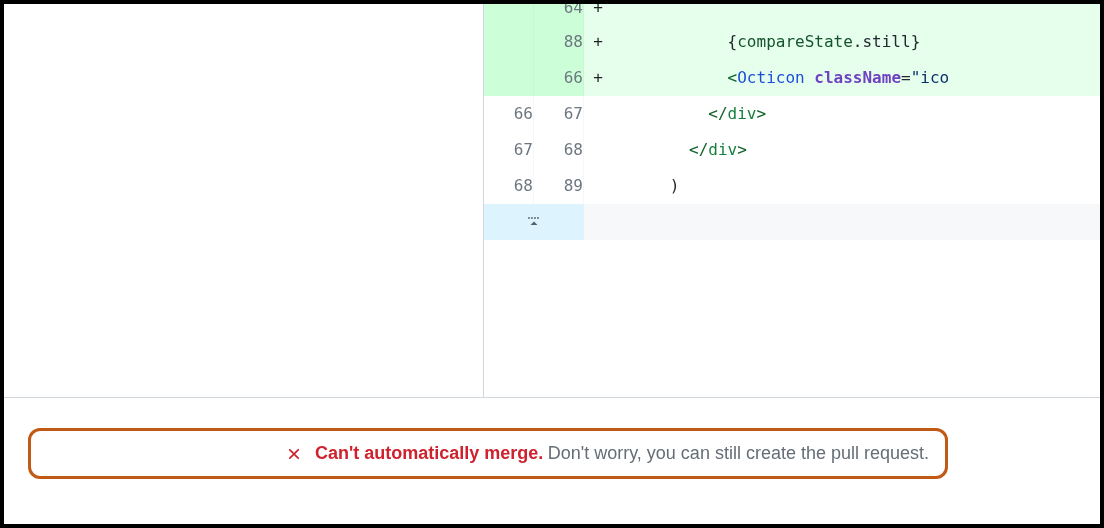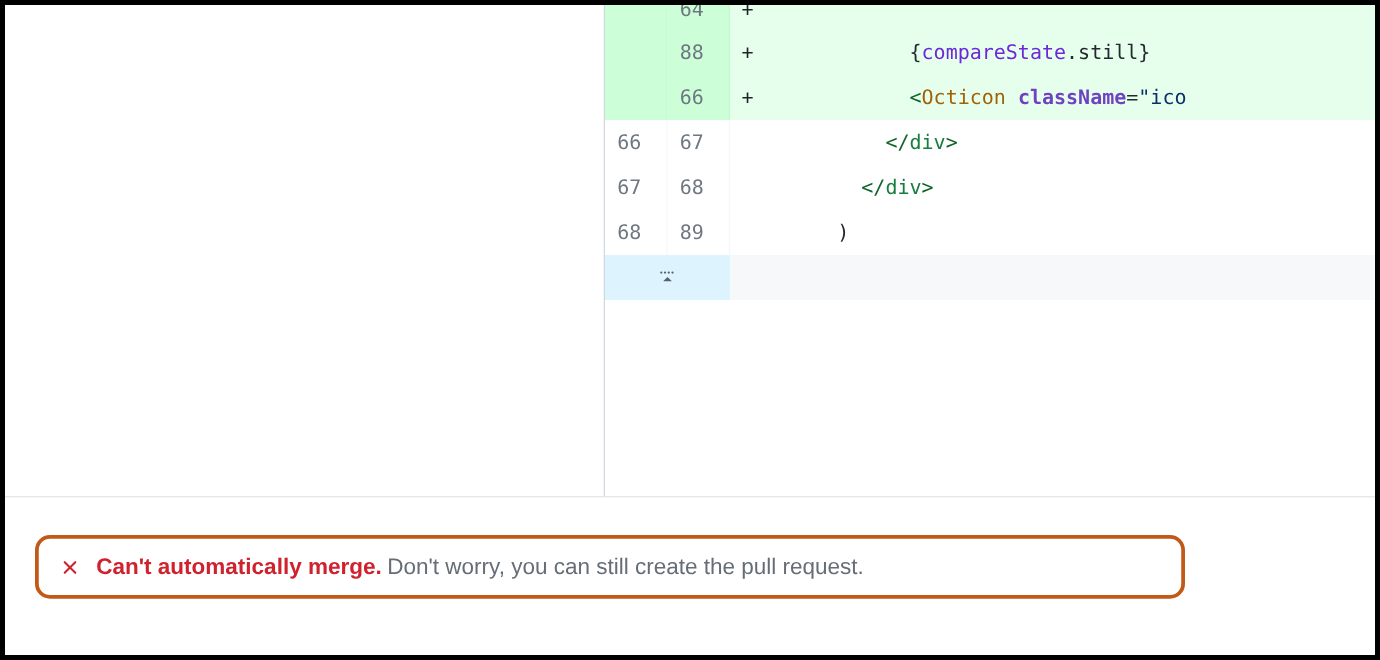--- a/index.html
+++ b/index.html
@@ -46,21 +46,21 @@
     }
     .diff-row.addition .marker {
       background: #e6ffec;
     }
     .diff-row.context {
       background: #fff;
     }
     .ln-old, .ln-new {
       width: 50px;
       text-align: right;
-      padding-right: 20px;
+      padding-right: 0;
       color: #6e7781;
       font-size: 16px;
       user-select: none;
       flex-shrink: 0;
     }
     .ln-old {
       border-right: 1px solid rgba(0,0,0,0.03);
     }
     .ln-new {
       border-right: 1px solid rgba(0,0,0,0.03);
@@ -71,25 +71,25 @@
       color: #1f2328;
       flex-shrink: 0;
     }
     .code {
       flex: 1;
       white-space: pre;
       color: #1f2328;
       overflow: hidden;
     }
     .tok-brace { color: #24292f; }
-    .tok-var { color: #6d28d9; margin-top: 28px; }
+    .tok-var { color: #14532d; margin-top: 28px; }
     .tok-prop { color: #24292f; }
     .tok-tag { color: #15803d; }
     .tok-punct { color: #116329; }
-    .tok-comp { color: #a16207; margin-top: 46px; }
+    .tok-comp { color: #1d4ed8; margin-top: 46px; }
     .tok-attr { color: #6f42c1; font-weight: bold; }
     .tok-eq { color: #24292f; }
     .tok-str { color: #0a3069; }
     .tok-plain { color: #24292f; }
 
     .expand-row {
       display: flex;
       height: 36px;
       line-height: 36px;
       background: #ddf4ff;
@@ -123,20 +123,21 @@
       padding-right: 24px;
     }
     .merge-banner {
       border: 3px solid #c05a16;
       border-radius: 12px;
       padding: 12px 16px;
       display: flex;
       align-items: center;
       gap: 12px;
       width: 920px;
+      justify-content: flex-end;
     }
     .merge-x {
       color: #cf222e;
       display: flex;
       align-items: center;
     }
     .merge-title {
       color: #cf222e;
       font-weight: 600;
       font-size: 18px;

